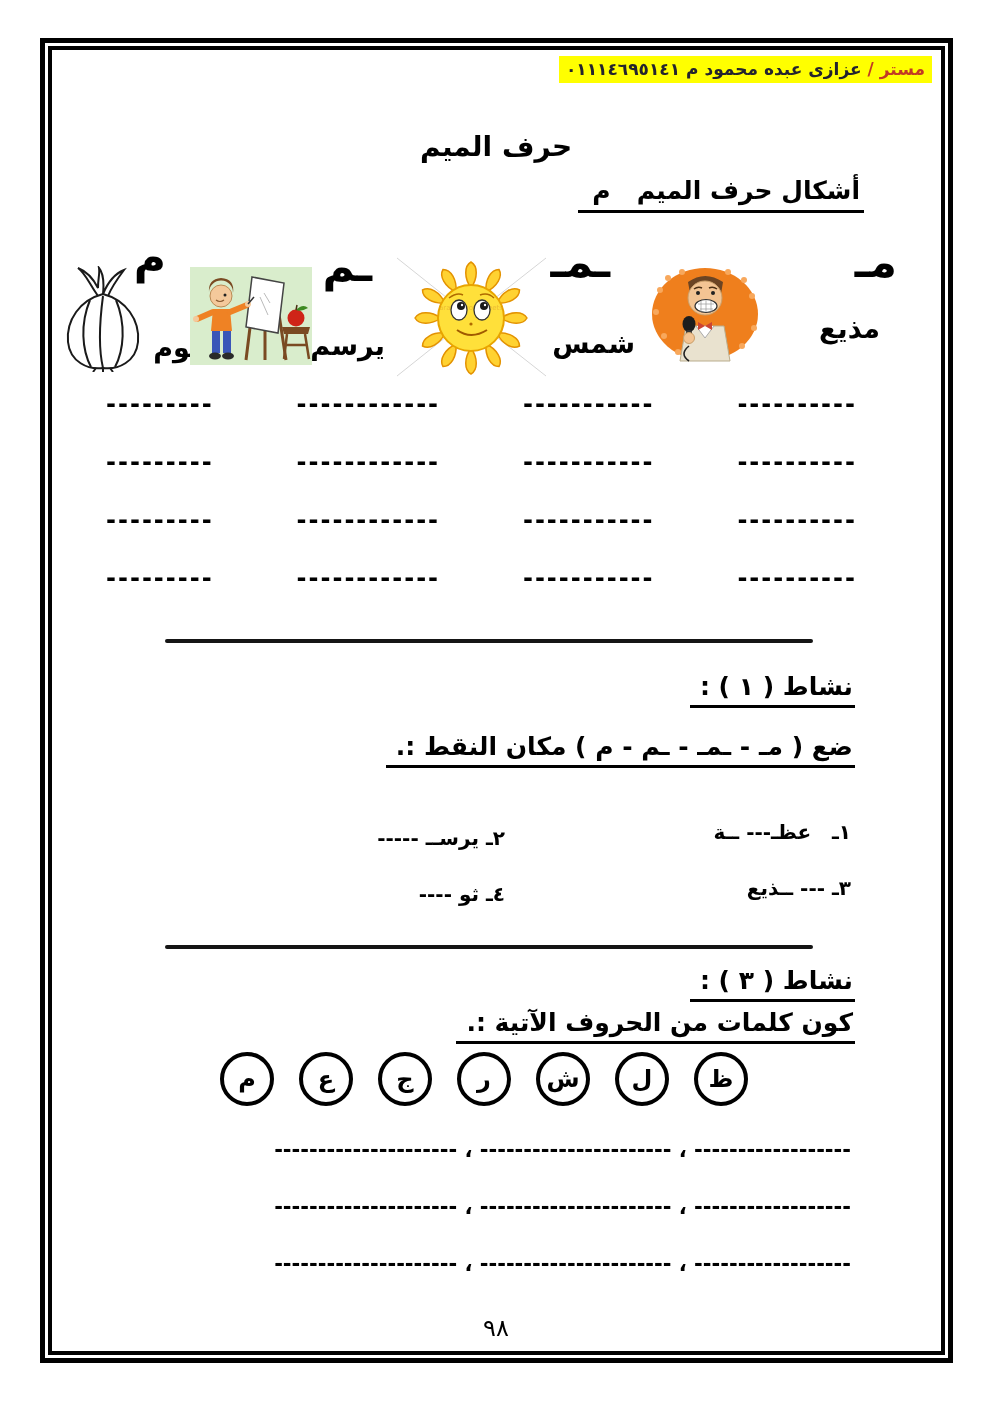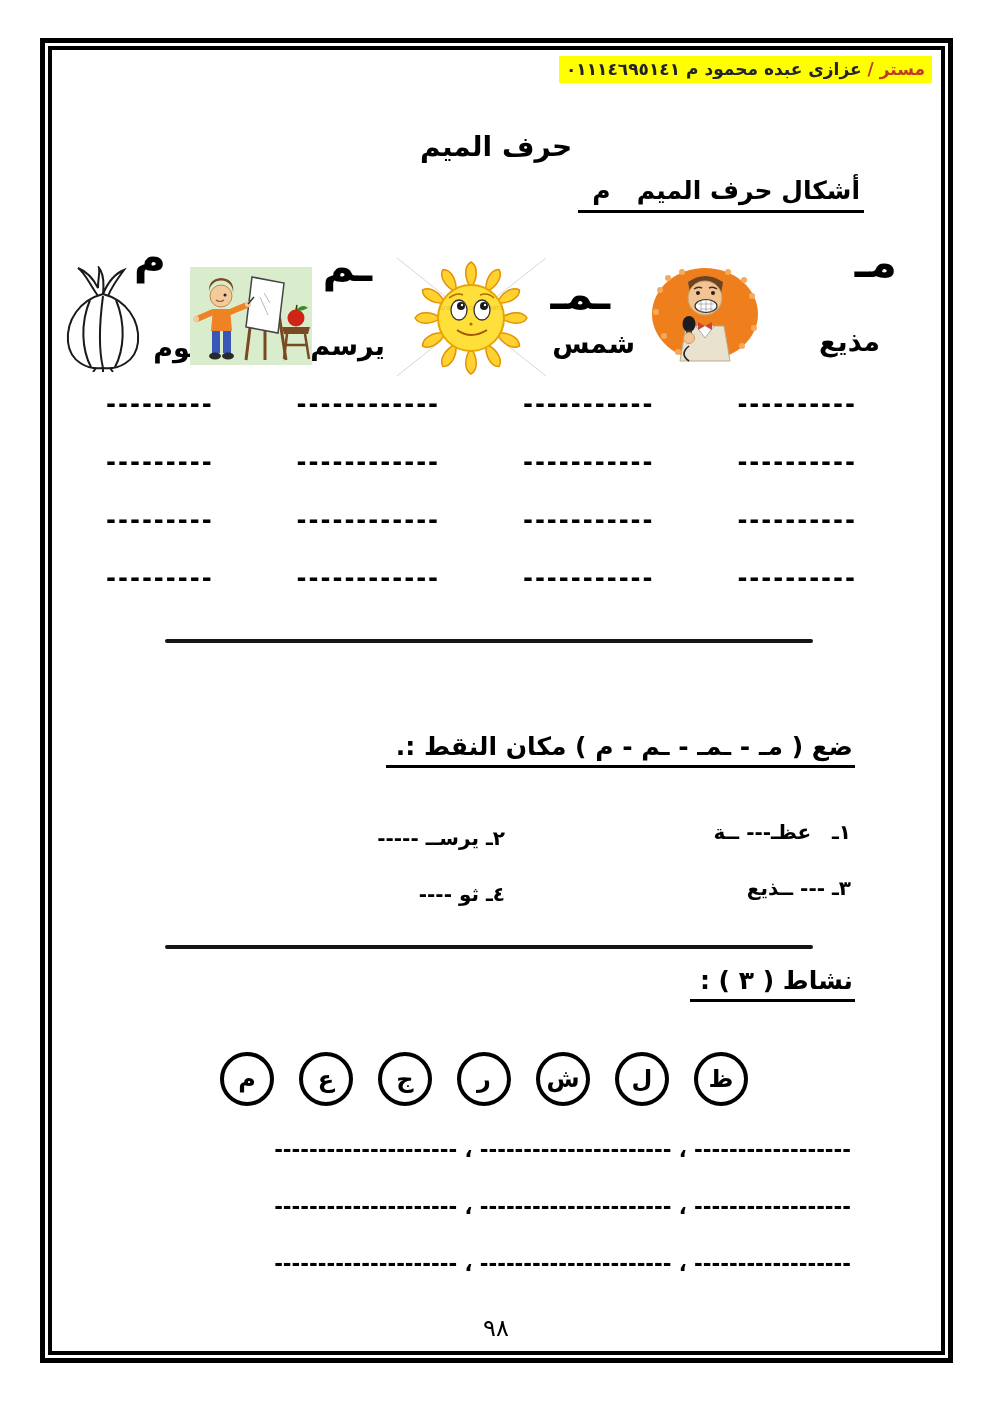--- a/index.html
+++ b/index.html
@@ -15,26 +15,26 @@
     font-size:17px;font-weight:bold;padding:2px 7px 3px;line-height:1.3;white-space:nowrap;
   }
   .title{position:absolute;top:118px;left:0;right:0;text-align:center;font-size:28px;font-weight:bold;margin-top:12px;}
   .subtitle{
     position:absolute;top:176px;right:128px;direction:rtl;font-size:25px;font-weight:bold;
     border-bottom:3px solid #000;padding:0 4px 5px 14px;white-space:pre;text-align:right;
   }
 
   .letter-form{position:absolute;font-size:44px;font-weight:bold;line-height:1;direction:rtl;}
   .form-1{top:240px;right:95px;}
-  .form-2{top:240px;right:382px;margin-top:32px;}
+  .form-2{top:240px;right:382px;}
   .form-3{top:244px;right:620px;}
   .form-4{top:236px;right:826px;}
 
   .word-label{position:absolute;font-size:27px;font-weight:bold;direction:rtl;line-height:1;}
-  .word-1{top:328px;right:112px;}
+  .word-1{top:315px;right:112px;}
   .word-2{top:330px;right:357px;}
   .word-3{top:332px;right:607px;}
   .word-4{top:334px;right:792px;}
 
   .pic{position:absolute;}
   .pic svg{display:block;width:100%;height:100%;}
   .pic-announcer{left:648px;top:266px;width:114px;height:96px;}
   .pic-sun{left:395px;top:256px;width:153px;height:122px;}
   .pic-boy{left:190px;top:267px;width:122px;height:98px;}
   .pic-garlic{left:58px;top:266px;width:90px;height:106px;}
@@ -228,30 +228,32 @@
     <div class="p-row">
       <span class="p-cell">----------</span>
       <span class="p-cell">-----------</span>
       <span class="p-cell">------------</span>
       <span class="p-cell">---------</span>
     </div>
   </div>
 
   <div class="divider divider-1"></div>
 
+  <div class="act-heading a1-heading">نشاط ( ١ ) :</div>
   <div class="act-instruction a1-instruction">ضع ( مـ - ـمـ - ـم - م ) مكان النقط :.</div>
 
   <div class="a1-item item-1">١ـ   عظـ--- ــة</div>
   <div class="a1-item item-2">٢ـ يرســ -----</div>
   <div class="a1-item item-3">٣ـ --- ــذيع</div>
   <div class="a1-item item-4">٤ـ ثو ----</div>
 
   <div class="divider divider-2"></div>
 
   <div class="act-heading a3-heading">نشاط ( ٣ ) :</div>
+  <div class="act-instruction a3-instruction">كون كلمات من الحروف الآتية :.</div>
 
   <div class="circles">
     <div class="letter-circle">ظ</div>
     <div class="letter-circle">ل</div>
     <div class="letter-circle">ش</div>
     <div class="letter-circle">ر</div>
     <div class="letter-circle">ج</div>
     <div class="letter-circle">ع</div>
     <div class="letter-circle">م</div>
   </div>

